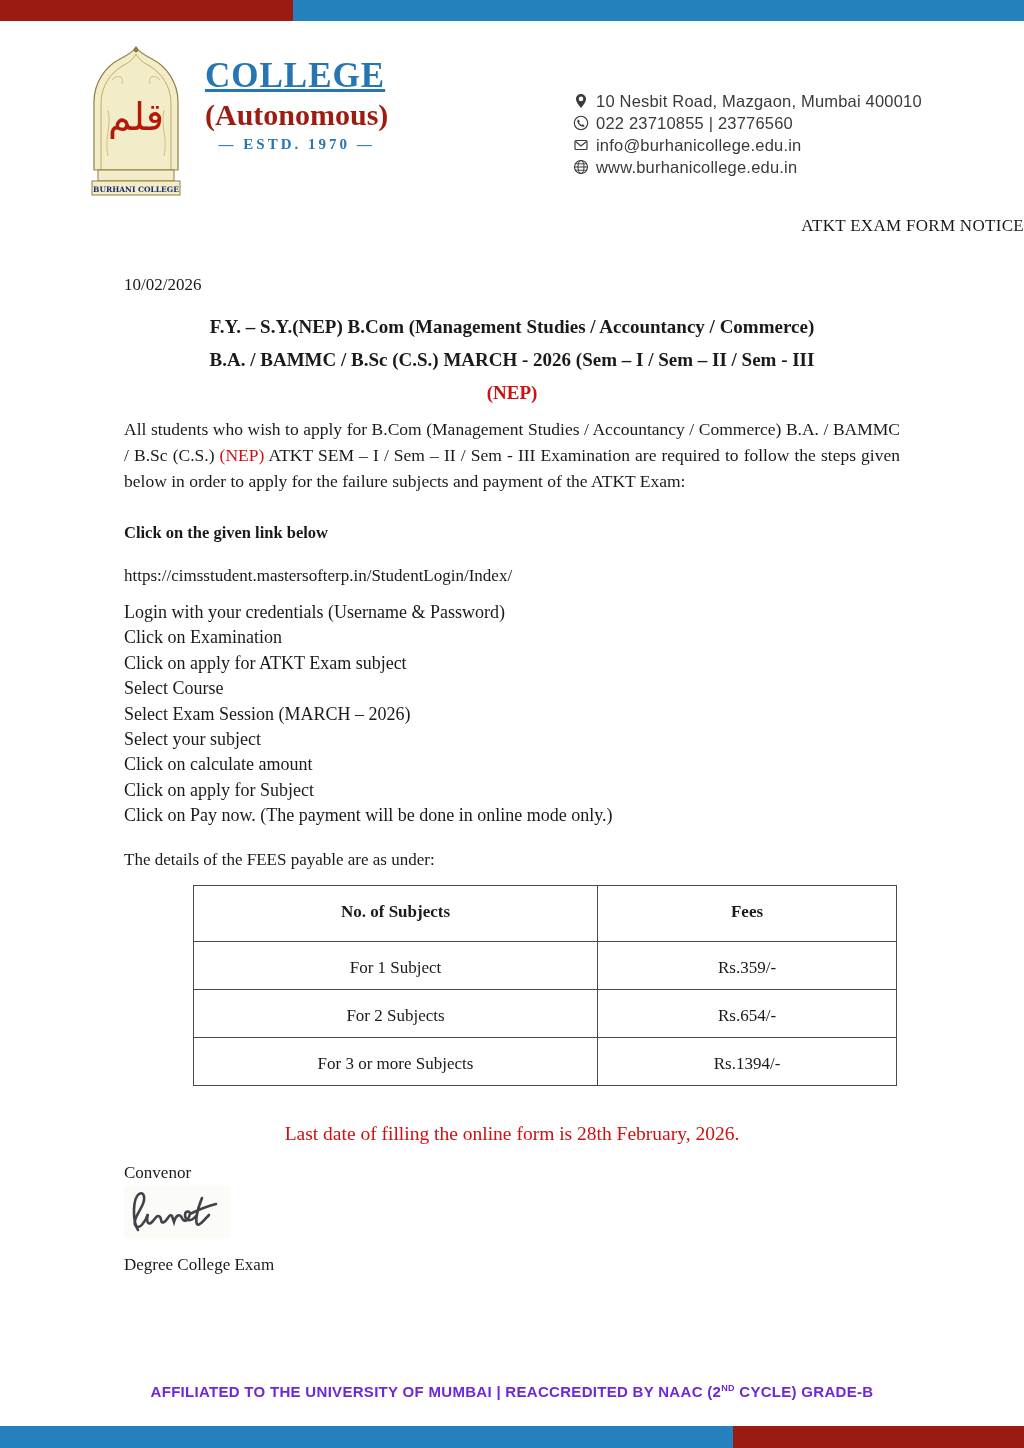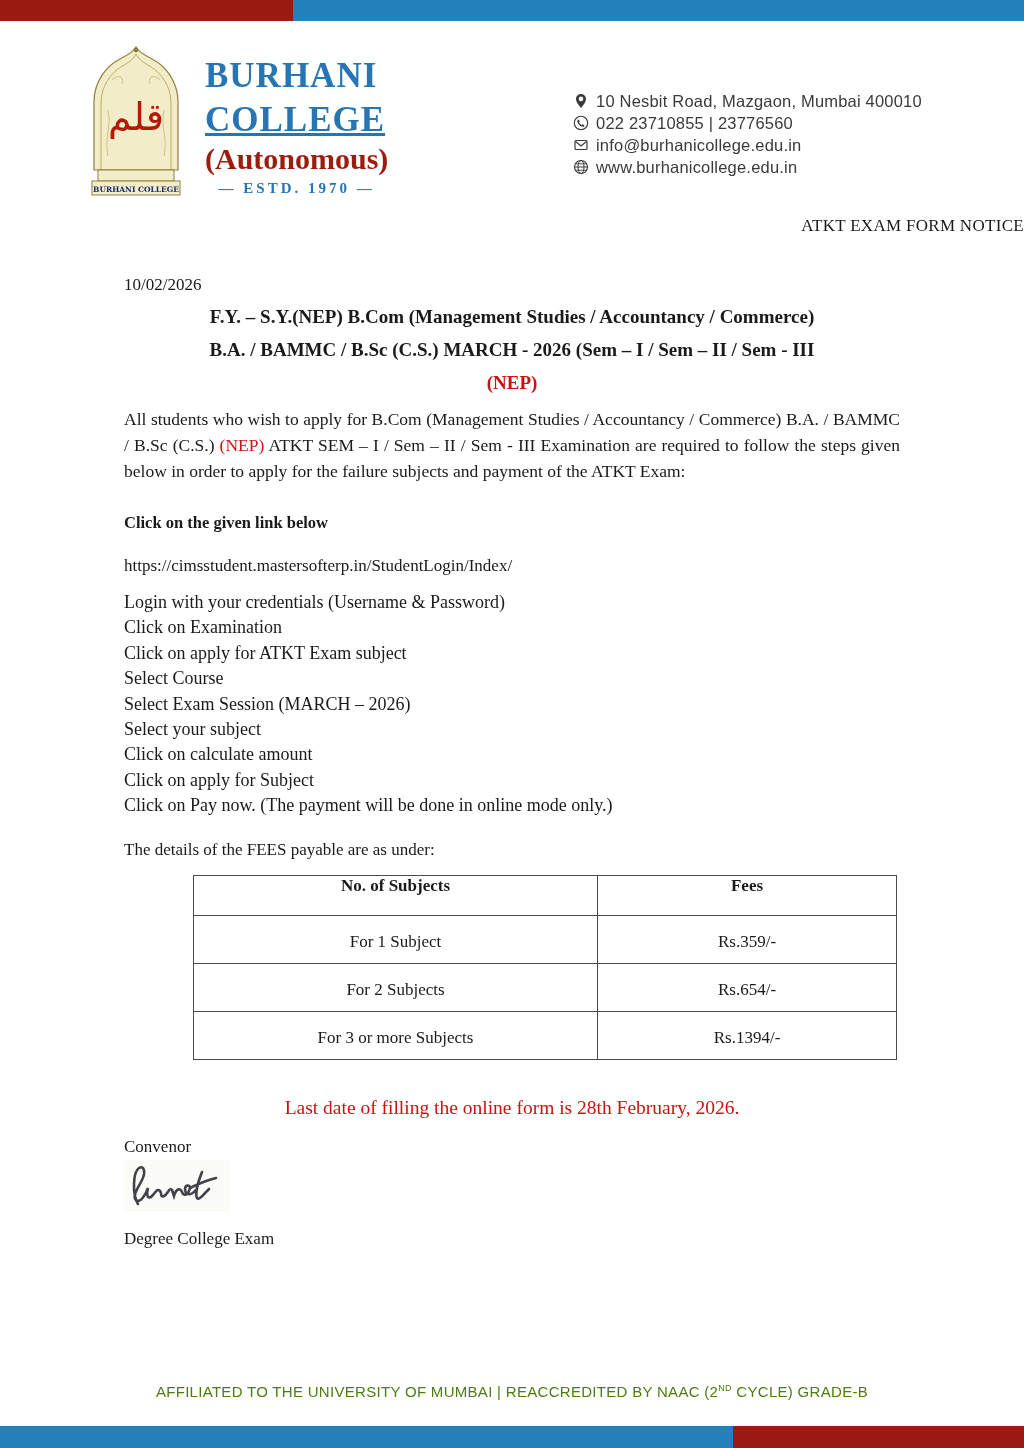--- a/index.html
+++ b/index.html
@@ -30,46 +30,46 @@
   .cn-3 { font-size:30px; font-weight:bold; color:#9C1D10; margin-bottom:7px; }
   .cn-estd { font-size:15px; font-weight:bold; color:#2776B3; letter-spacing:3px; text-align:center; }
   .contact { position:absolute; left:573px; top:90px; font-family:"Liberation Sans","DejaVu Sans",sans-serif; color:#3a3a3a; }
   .contact-row { display:flex; align-items:center; height:22px; font-size:16.5px; letter-spacing:0.2px; }
   .contact-row svg { margin-right:7px; flex:0 0 auto; }
 
   
   .notice-title { text-align:right; font-size:17px; margin-top:16px; letter-spacing:0.3px; }
   .content { padding:0 124px; }
   .date-line { text-align:left; font-size:17px; margin-top:39px; }
-  .main-heading { text-align:center; font-weight:bold; font-size:19px; line-height:33px; margin-top:5px; }
+  .main-heading { text-align:center; font-weight:bold; font-size:19px; line-height:33px; margin-top:15px; }
   .main-heading .red { color:#CE1110; }
   .intro { margin-top:7px; font-size:17.5px; line-height:26px; text-align:justify; }
   .intro .red { color:#CE1110; }
   .link-label { margin-top:29px; font-weight:bold; font-size:16.5px; }
   .link-url { margin-top:23px; font-size:17px; color:#1a1a1a; text-decoration:none; display:inline-block; }
   .steps { margin-top:14px; list-style:none; }
   .steps li { font-size:18px; line-height:25.4px; }
   .fees-intro { margin-top:21px; font-size:17px; }
   table.fees { border-collapse:collapse; margin:15px 0 0 69px; width:704px; }
   table.fees th, table.fees td { border:1px solid #4a4a4a; text-align:center; font-size:17px; }
-  table.fees th { font-weight:bold; padding:0 0 19px; }
+  table.fees th { font-weight:bold; padding:16px 0 19px; }
   table.fees td { padding:16px 0 11px; }
   table.fees .col-subjects { width:404px; }
   .deadline { margin-top:37px; text-align:center; color:#CE1110; font-size:19.5px; }
   .convenor { margin-top:18px; font-size:17px; }
   .signature-box { margin-top:3px; width:106px; height:52px; background:#fbfbf8; }
   .degree-line { margin-top:13px; font-size:17px; }
 
   
   .affiliation {
     position:absolute; bottom:48px; left:0; width:100%;
     text-align:center;
     font-family:"Liberation Sans","DejaVu Sans",sans-serif;
-    font-weight:normal; font-size:15px; letter-spacing:0.3px;
-    color:#4d7c0f;
+    font-weight:bold; font-size:15px; letter-spacing:0.3px;
+    color:#6d28d9;
   }
   .affiliation sup { font-size:9px; }
 </style>
 </head>
 <body>
 
 <div class="page">
 
   <div class="top-bar">
     <div class="seg-red"></div>
@@ -83,21 +83,20 @@
       <path d="M23 124 V57 C23 40 33 26 46 19 C52 16 56 12 58 8 C60 12 64 16 70 19 C83 26 93 40 93 57 V124 Z" fill="none" stroke="#B8A75A" stroke-width="0.9"></path>
       <path d="M30 110 C26 90 34 80 30 64 M86 110 C90 90 82 80 86 64 M34 34 C40 28 46 30 44 38 M82 34 C76 28 70 30 72 38" fill="none" stroke="#B8A75A" stroke-width="0.8" opacity="0.8"></path>
       <circle cx="58" cy="4" r="2.4" fill="#8F8040"></circle>
       <text x="58" y="84" text-anchor="middle" font-family="'DejaVu Sans',sans-serif" font-size="38" fill="#B51807">قلم</text>
       <rect x="20" y="124" width="76" height="11" fill="#F2ECC8" stroke="#8F8040" stroke-width="1"></rect>
       <rect x="14" y="135" width="88" height="14" fill="#F2ECC8" stroke="#8F8040" stroke-width="1"></rect>
       <text x="58" y="145.5" text-anchor="middle" font-family="'DejaVu Serif',serif" font-weight="bold" font-size="7.5" fill="#1A2A6C">BURHANI COLLEGE</text>
     </svg>
 
     <div class="college-name">
-      <div class="cn-1">BURHANI</div>
       <div class="cn-2">COLLEGE</div>
       <div class="cn-3">(Autonomous)</div>
       <div class="cn-estd">— ESTD. 1970 —</div>
     </div>
 
     <div class="contact">
       <div class="contact-row">
         <svg width="16" height="16" viewBox="0 0 16 16">
           <path d="M8 1 C5.2 1 3 3.2 3 6 C3 9.6 8 15 8 15 C8 15 13 9.6 13 6 C13 3.2 10.8 1 8 1 Z M8 8.2 A2.3 2.3 0 1 1 8 3.6 A2.3 2.3 0 0 1 8 8.2 Z" fill="#3a3a3a" fill-rule="evenodd"></path>
         </svg>

